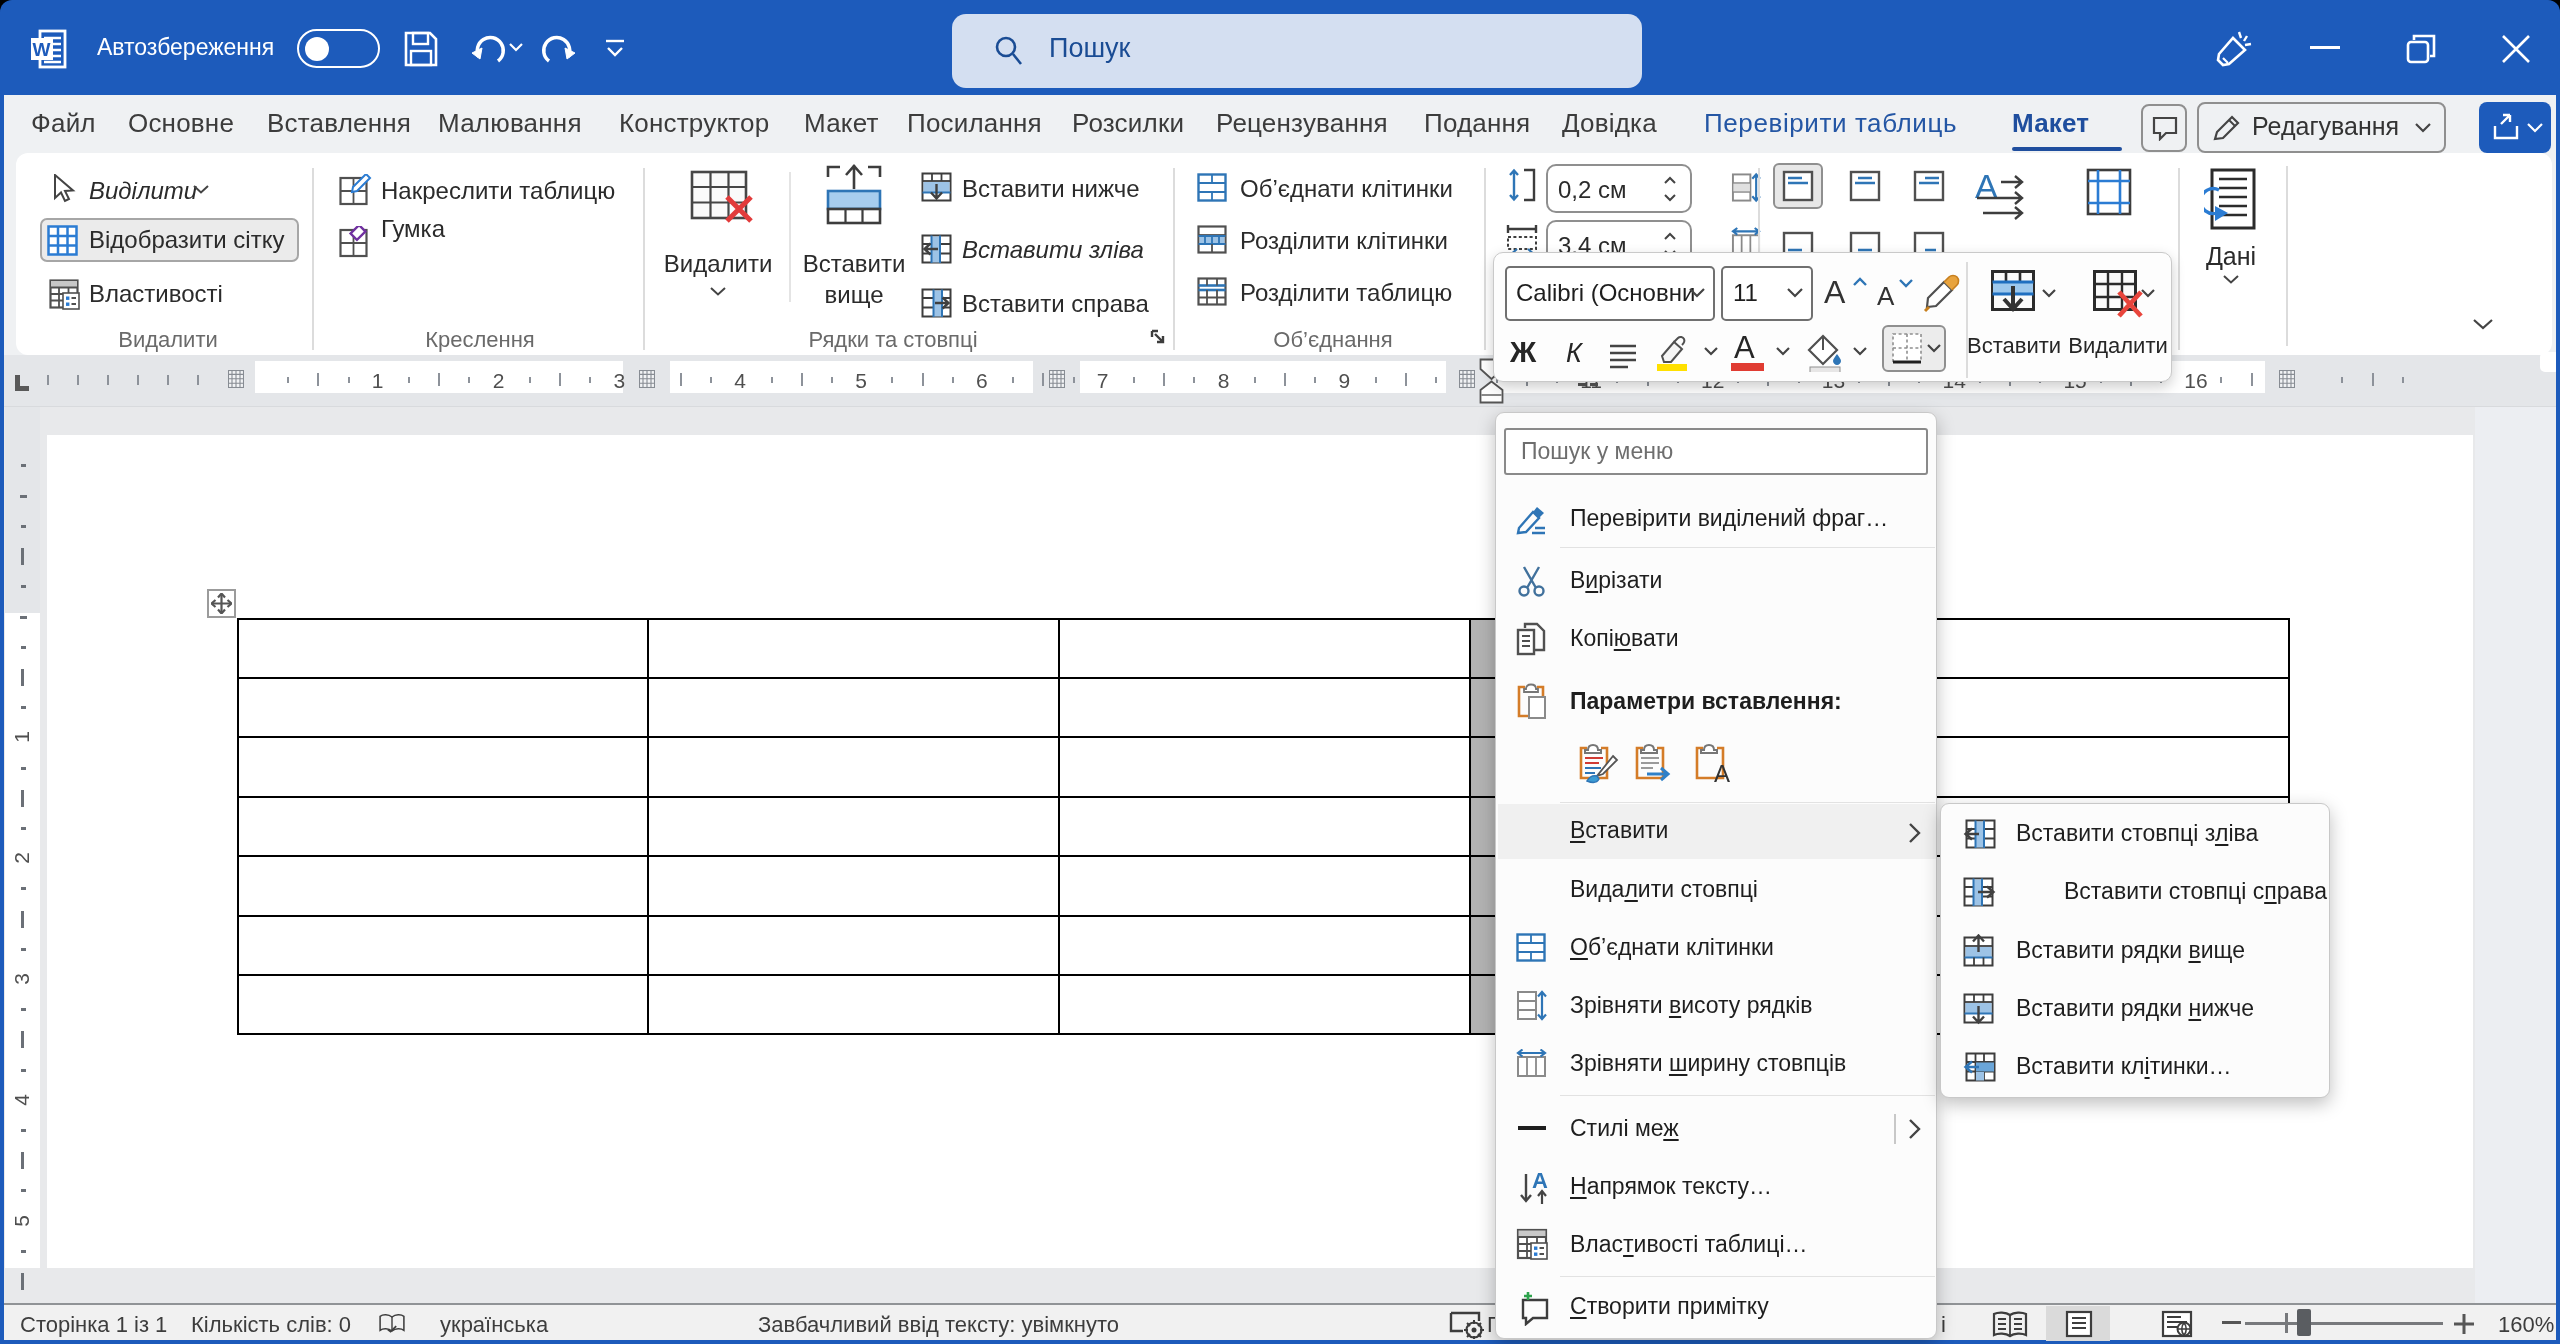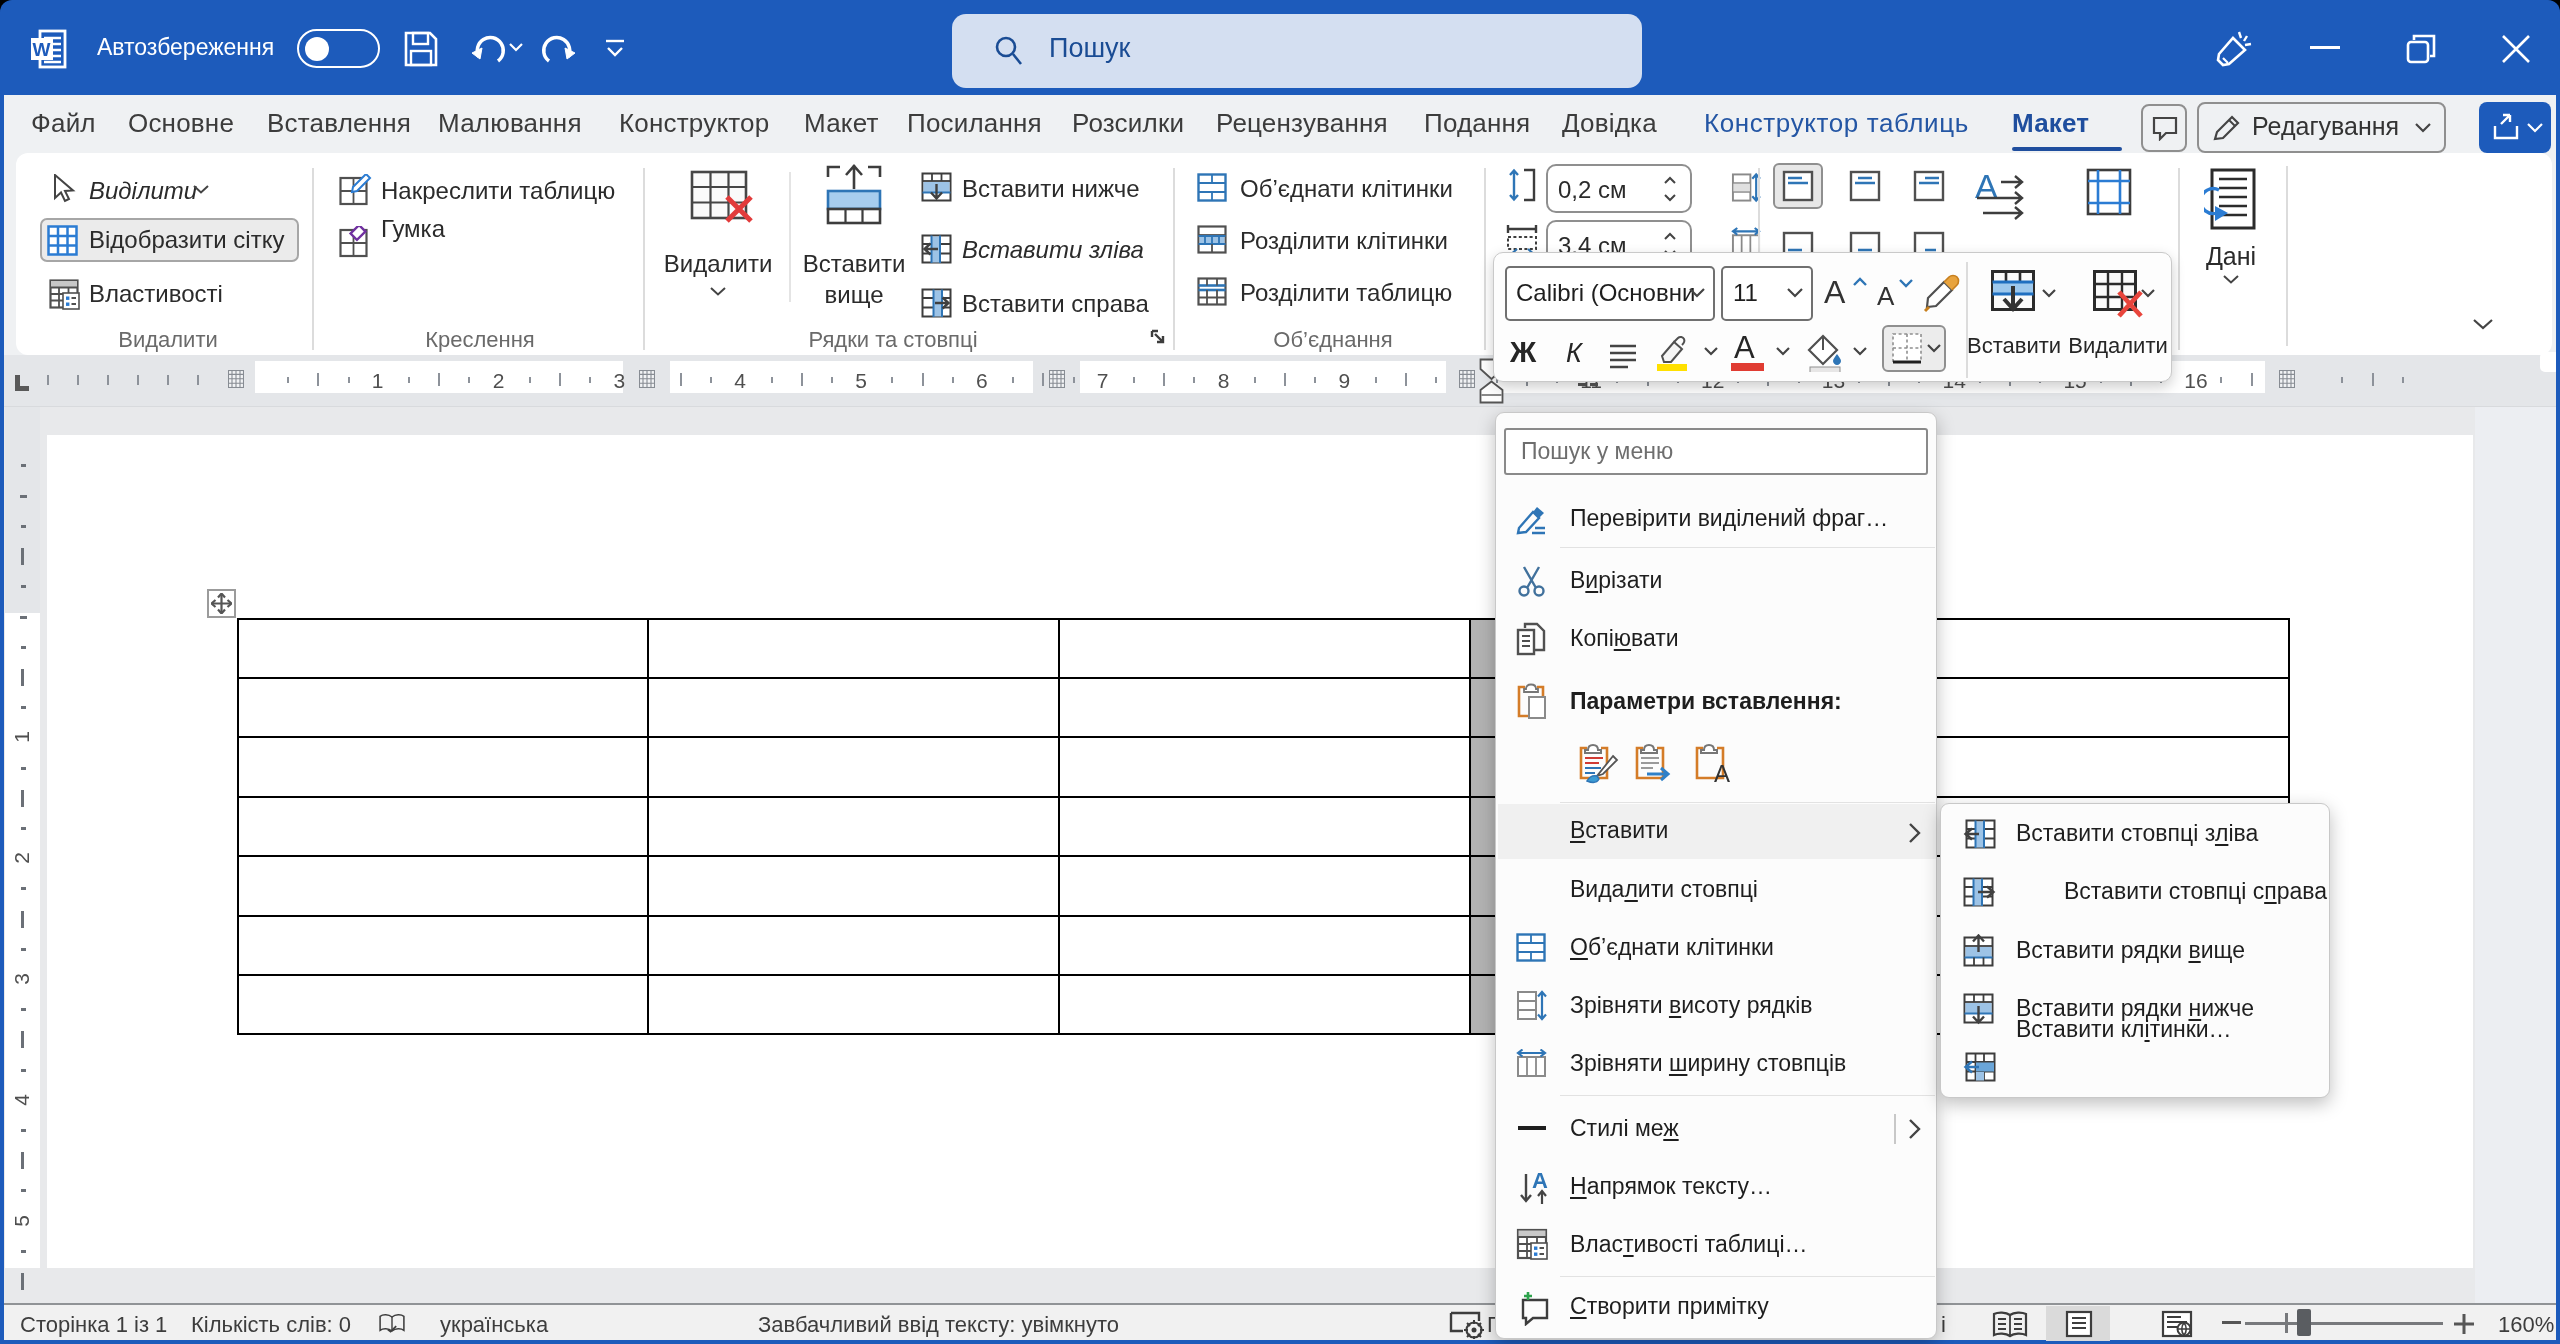--- a/index.html
+++ b/index.html
@@ -80,21 +80,21 @@
 <div class="tab" style="left:128px;">Основне</div>
 <div class="tab" style="left:267px;">Вставлення</div>
 <div class="tab" style="left:438px;">Малювання</div>
 <div class="tab" style="left:619px;">Конструктор</div>
 <div class="tab" style="left:804px;">Макет</div>
 <div class="tab" style="left:907px;">Посилання</div>
 <div class="tab" style="left:1072px;">Розсилки</div>
 <div class="tab" style="left:1216px;">Рецензування</div>
 <div class="tab" style="left:1424px;">Подання</div>
 <div class="tab" style="left:1562px;">Довідка</div>
-<div class="tab tabblue" style="left:1704px;font-size:26px;letter-spacing:0.6px;">Конструктор таблиць</div>
+<div class="tab tabblue" style="left:1704px;font-size:26px;letter-spacing:0.6px;">Перевірити таблиць</div>
 <div class="tab" id="makettab" style="left:2012px;">Макет</div>
 <div class="abs" id="maketline"></div>
 
 <div class="abs" id="ribbonzone"></div>
 <div class="abs" id="ribbon"></div>
 
 <svg class="abs" style="left:52px;top:174px;" width="26" height="32" viewBox="0 0 26 32">
     <path d="M3 1 L3 24 L9 18.5 L13 27 L17 25 L13 17 L21 16.5 Z" fill="#fff" stroke="#444" stroke-width="2"></path>
   </svg>
 <div class="ritem" style="left:89px;top:177px;font-style:italic;">Виділити</div>
@@ -780,21 +780,21 @@
     <path d="M15.5 13 V29 M10 23.5 L15.5 29.5 L21 23.5" fill="none" stroke="#404040" stroke-width="2.4"></path>
   </svg>
 <div class="mitem smi" style="left:2016px;top:995px;">Вставити рядки <u>н</u>ижче</div>
 <svg class="abs sm" style="left:1963px;top:1052px;" width="33" height="31" viewBox="0 0 33 31">
     <rect x="3.5" y="1.5" width="28" height="27" fill="#fff" stroke="#3d3d3d" stroke-width="2"></rect>
     <path d="M3.5 10 H31.5 M3.5 19.5 H31.5 M12.5 1.5 V29 M21 1.5 V29" stroke="#3d3d3d" stroke-width="1.8"></path>
     <rect x="13" y="10.5" width="18" height="9" fill="#6aa5d8"></rect>
     <rect x="13" y="20" width="8" height="8.5" fill="#9dc3e6"></rect>
     <path d="M16 15 H3 M9 9.5 L2.5 15 L9 20.5" fill="none" stroke="#2e75b6" stroke-width="2.4"></path>
   </svg>
-<div class="mitem smi" style="left:2016px;top:1016px;text-align:center;">Вставити кл<u>і</u>тинки…</div>
+<div class="mitem smi" style="left:2016px;top:1053px;text-align:center;">Вставити кл<u>і</u>тинки…</div>
 
 <div>
     <div class="abs" style="left:5px;top:407px;width:35px;height:206px;background:#e4e6e9;"></div>
     <div class="abs" style="left:5px;top:613px;width:35px;height:655px;background:#ffffff;"></div>
     <div class="abs" style="left:21px;top:464.4625px;width:5px;height:3px;background:#6b7077;"></div>
     <div class="abs" style="left:20px;top:494.67px;width:7px;height:3px;background:#6b7077;"></div>
     <div class="abs" style="left:21px;top:524.8775px;width:5px;height:3px;background:#6b7077;"></div>
     <div class="abs" style="left:21px;top:548.085px;width:3px;height:17px;background:#6b7077;"></div>
     <div class="abs" style="left:21px;top:585.2925px;width:5px;height:3px;background:#6b7077;"></div>
     <div class="abs" style="left:20px;top:615.5px;width:7px;height:3px;background:#6b7077;"></div>

